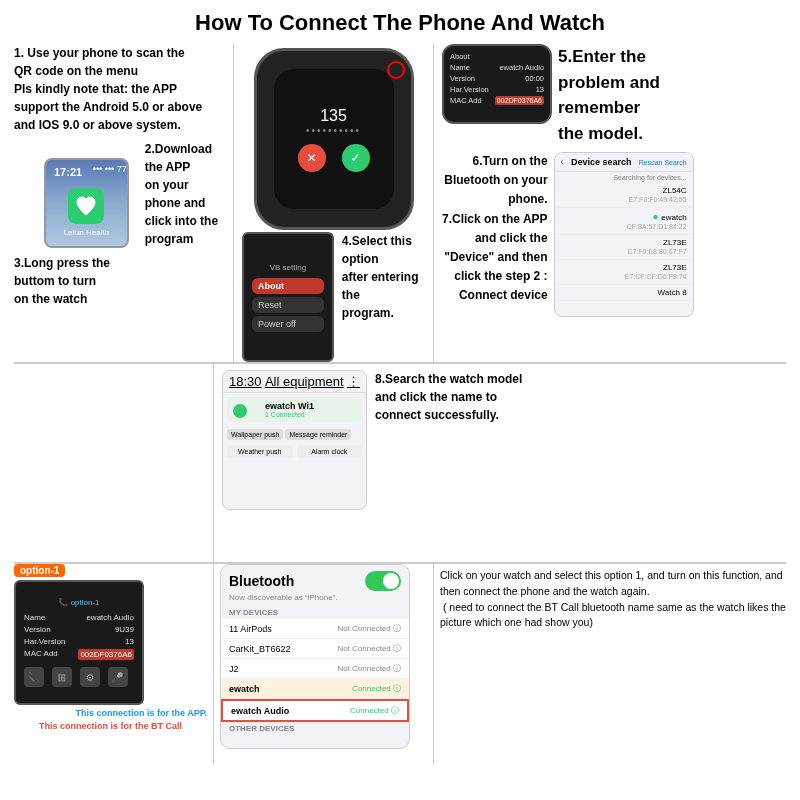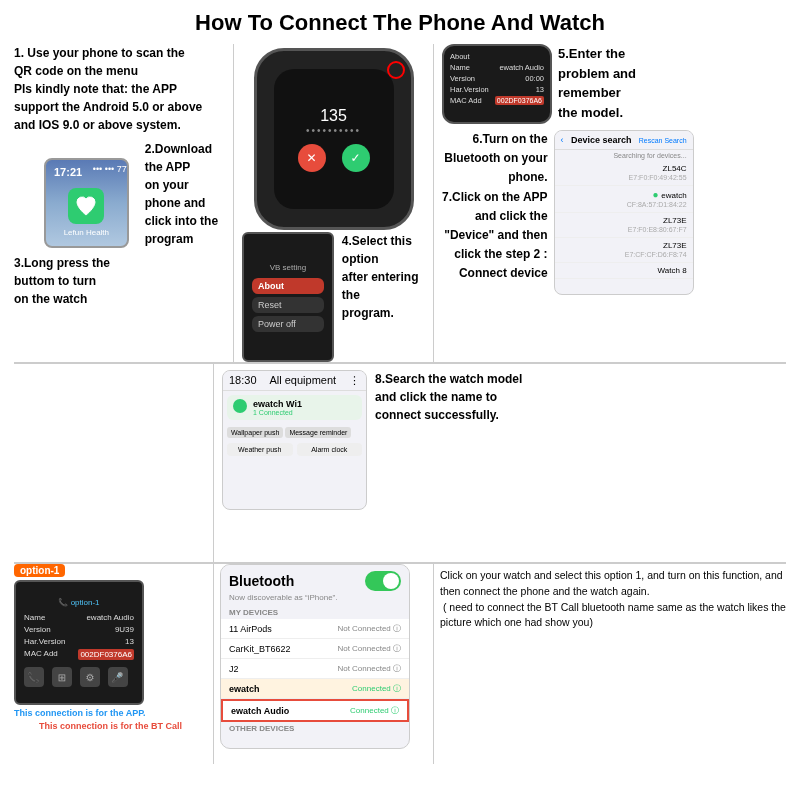--- a/index.html
+++ b/index.html
@@ -141,21 +141,21 @@
       height: 18px;
       border: 2px solid red;
       border-radius: 50%;
     }
     .step4-text {
       font-size: 12px;
       font-weight: bold;
       line-height: 1.5;
     }
     .step5-text {
-      font-size: 13px;
+      font-size: 17px;
       font-weight: bold;
       line-height: 1.5;
     }
     
     .step67-text {
       font-size: 12px;
       font-weight: bold;
       line-height: 1.6;
     }
     .option-tag {
@@ -176,21 +176,21 @@
       display: flex;
       align-items: center;
       justify-content: center;
       color: #aaa;
       font-size: 10px;
     }
     .connection-label-app {
       color: #2196F3;
       font-size: 9px;
       font-weight: bold;
-      text-align: left;
+      text-align: right;
     }
     .connection-label-bt {
       color: #e74c3c;
       font-size: 9px;
       font-weight: bold;
       text-align: center;
     }
     
     .bluetooth-img {
       width: 190px;
@@ -472,30 +472,31 @@
       border: 1px solid #ccc;
       border-radius: 8px;
       overflow: hidden;
     }
     .cf-hdr {
       background: #f2f2f7;
       padding: 3px 6px;
       border-bottom: 1px solid #ddd;
       display: flex;
       justify-content: space-between;
-      font-size: 11px;
+      font-size: 13px;
+      text-decoration: underline;
     }
     .cf-device-row {
       background: #e8f4ea;
       margin: 4px;
       border-radius: 6px;
       padding: 4px 6px;
       display: flex;
-      align-items: flex-start;
-      gap: 6px;
+      align-items: flex-end;
+      gap: 18px;
     }
     .cf-green-dot {
       width: 14px;
       height: 14px;
       background: #2ecc71;
       border-radius: 50%;
     }
     .cf-name { font-size: 9px; font-weight: bold; }
     .cf-status { font-size: 7px; color: #2ecc71; }
     .cf-tabs {

